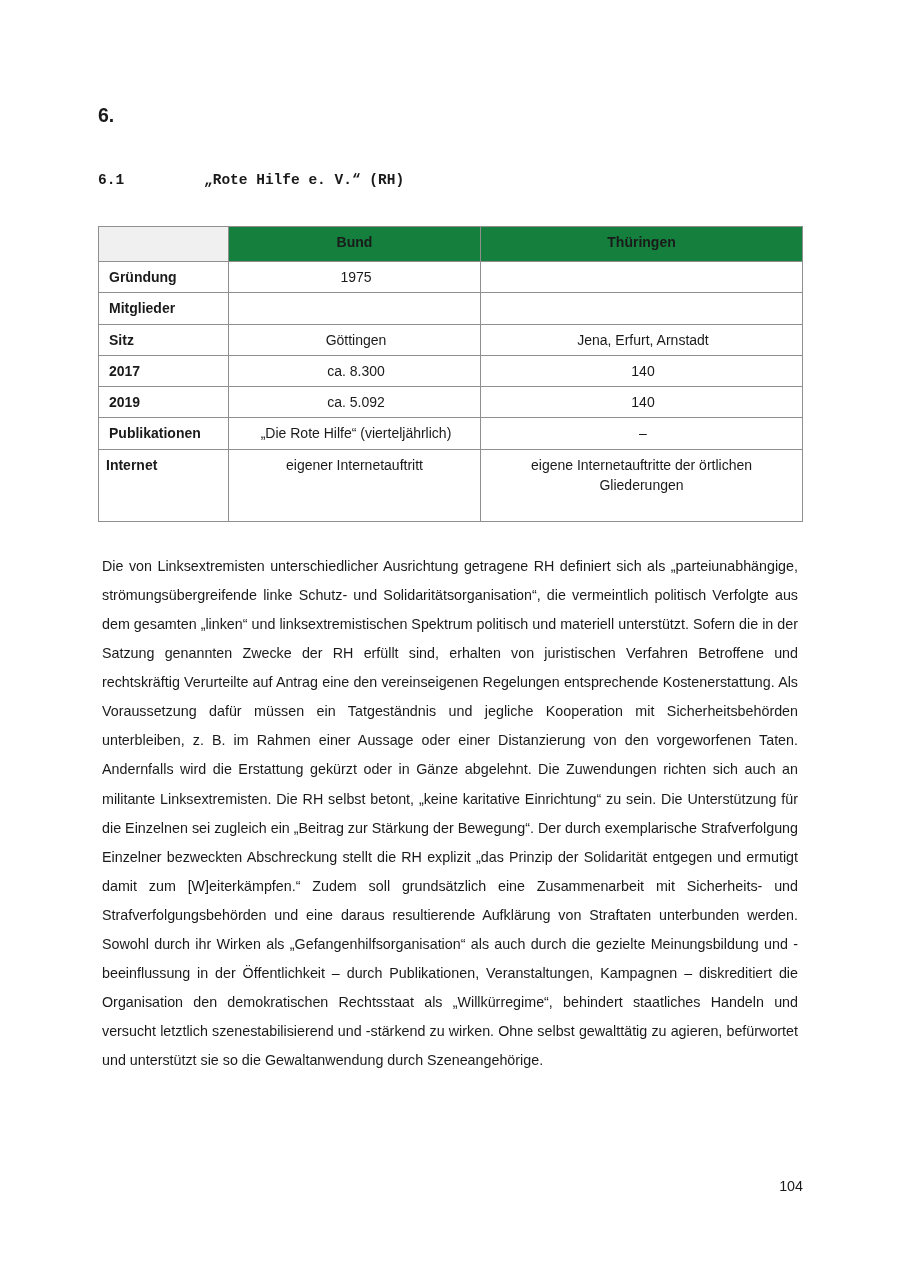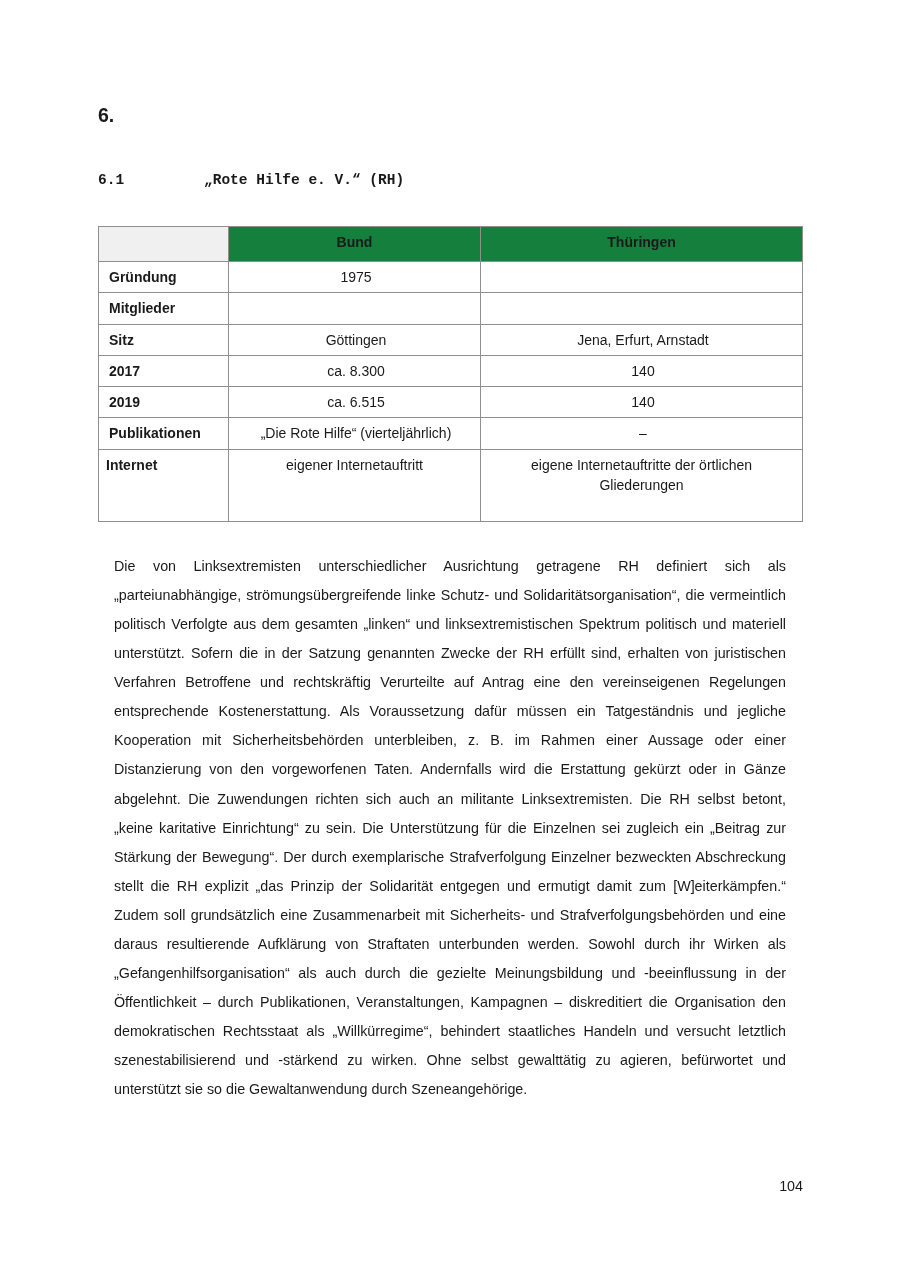--- a/index.html
+++ b/index.html
@@ -86,21 +86,21 @@
   
   .body-copy {
     margin-top: 30px;
     width: 704px;
     font-size: 14.3px;
     line-height: 2.03;
     text-align: justify;
     text-justify: inter-word;
     hyphens: manual;
   }
-  .body-copy p { margin: 16px; }
+  .body-copy p { margin: 4px; }
 
   
   .folio {
     position: absolute;
     right: 97px;
     top: 1178px;
     font-size: 14.3px;
     text-align: right;
   }
 </style>
@@ -147,21 +147,21 @@
         <td class="val">Göttingen</td>
         <td class="val">Jena, Erfurt, Arnstadt</td>
       </tr>
       <tr class="row-std">
         <td class="lbl">2017</td>
         <td class="val">ca. 8.300</td>
         <td class="val">140</td>
       </tr>
       <tr class="row-std">
         <td class="lbl">2019</td>
-        <td class="val">ca. 6.515</td>
+        <td class="val">ca. 5.092</td>
         <td class="val">140</td>
       </tr>
       <tr class="row-std">
         <td class="lbl">Publikationen</td>
         <td class="val">„Die Rote Hilfe“ (vierteljährlich)</td>
         <td class="val">–</td>
       </tr>
       <tr class="row-tall">
         <td class="lbl">Internet</td>
         <td class="val">eigener Internetauftritt</td>

